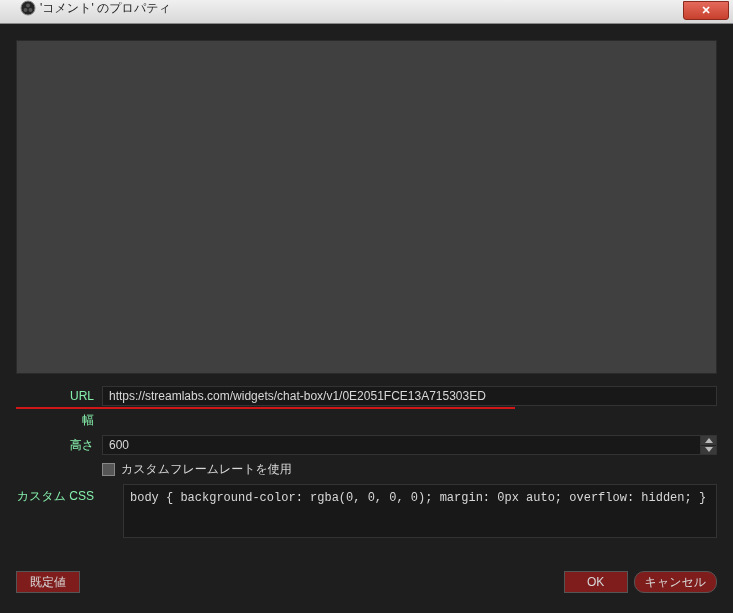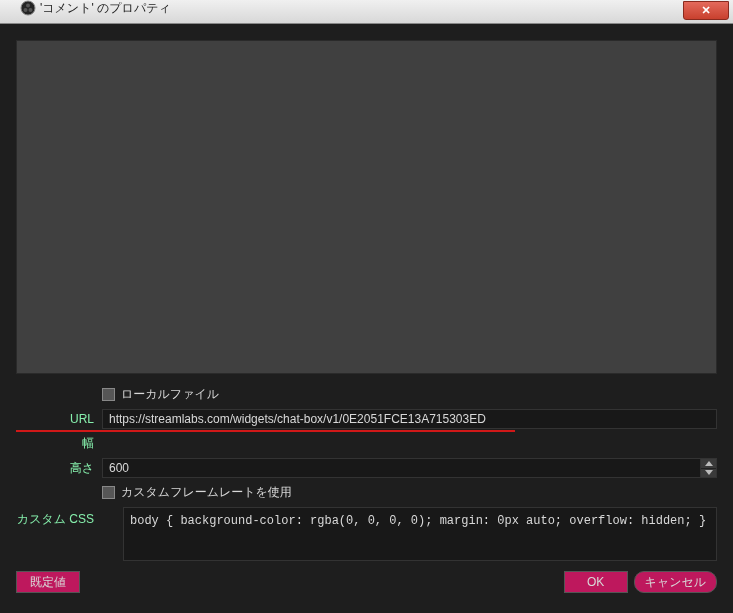--- a/index.html
+++ b/index.html
@@ -163,21 +163,21 @@
   .bottom-bar {
     position: absolute;
     left: 8px; right: 8px; bottom: 20px;
     display: flex;
     align-items: center;
     padding: 0 8px;
   }
   .btn {
     min-width: 64px;
     height: 22px;
-    background: #be185d;
+    background: #7f1d1d;
     border: 1px solid #555;
     color: #d8d8d8;
     text-align: center;
     line-height: 20px;
     padding: 0 10px;
     cursor: pointer;
     font-size: 12px;
   }
   .spacer { flex: 1; }
   .btn + .btn { margin-left: 6px; border-radius: 10px; }
@@ -198,27 +198,20 @@
   <span class="title-text">'コメント' のプロパティ</span>
   <div class="close-btn"><span>✕</span></div>
 </div>
 
 <div class="outer">
   <div class="col">
     <div class="preview"></div>
 
     <div class="form-area">
 
-      <div class="form-row">
-        <div class="form-label"></div>
-        <div class="form-control">
-          <span class="checkbox"></span>
-          <span>ローカルファイル</span>
-        </div>
-      </div>
 
       <div class="form-row underline-red">
         <div class="form-label">URL</div>
         <div class="form-control">
           <input type="text" class="txt" value="https://streamlabs.com/widgets/chat-box/v1/0E2051FCE13A715303ED" style="">
         </div>
       </div>
 
       <div class="form-row">
         <div class="form-label">幅</div>

